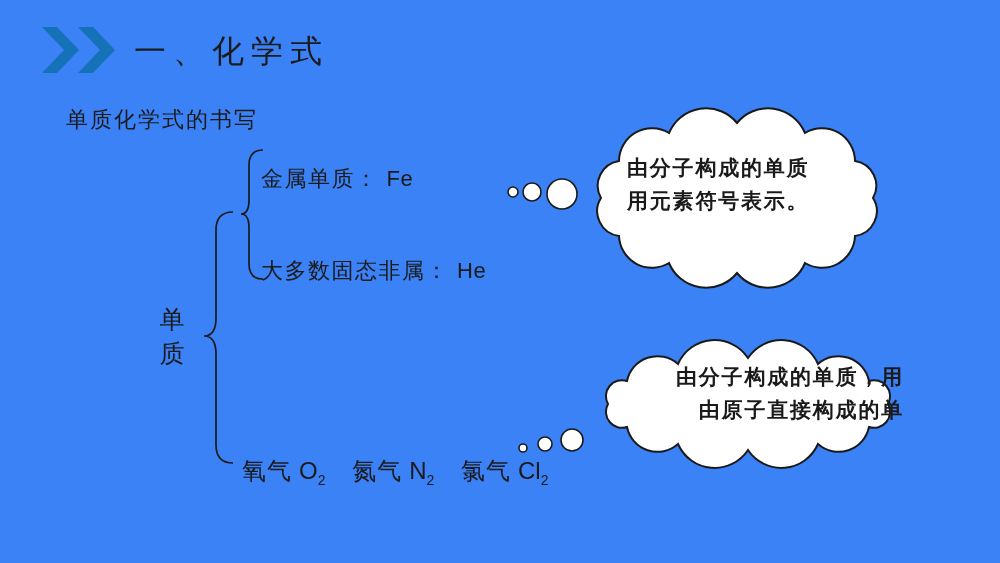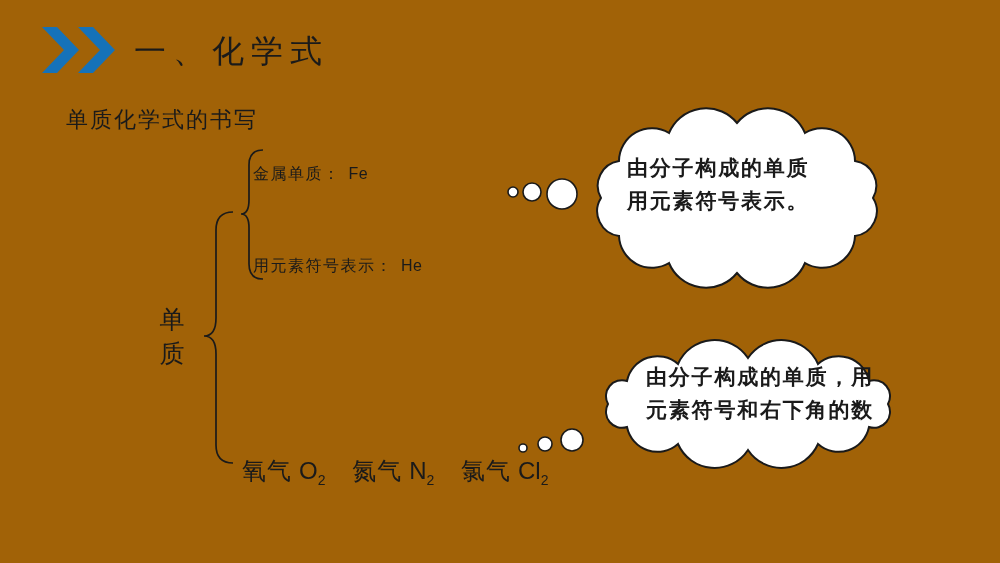--- a/index.html
+++ b/index.html
@@ -1,33 +1,33 @@
 <!DOCTYPE html>
 <html><head>
 <meta charset="utf-8">
 <style>
   html,body{margin:0;padding:0;background:#ffffff;}
-  .slide{position:relative;width:1000px;height:563px;background:#a16207;
+  .slide{position:relative;width:1000px;height:563px;background:#3b82f6;
          font-family:"Liberation Sans",sans-serif;color:#1a1a1a;overflow:hidden;}
   .art{position:absolute;left:0;top:0;width:1000px;height:563px;}
   .abs{position:absolute;white-space:nowrap;}
   .title{left:134px;top:30px;font-size:32px;letter-spacing:7px;font-weight:400;}
   .subtitle{left:66px;top:105px;font-size:22px;letter-spacing:2px;}
-  .branch{left:253px;font-size:16px;letter-spacing:1.5px;}
+  .branch{left:261px;font-size:22px;letter-spacing:1.5px;}
   .branch .val{margin-left:8px;letter-spacing:0.5px;}
   .b1{top:164px;} .b2{top:210px;} .b3{top:256px;}
   .root{left:147px;top:302px;width:50px;text-align:center;
         font-size:25px;line-height:34px;}
   .examples{left:242px;top:455px;font-size:24px;letter-spacing:1px;}
   .ex-group{margin-right:18px;}
   .ex-sym{margin-left:7px;letter-spacing:0;}
   .ex-sub{font-size:14px;}
   .bubble{font-size:21px;font-weight:700;letter-spacing:1.8px;line-height:33px;}
   .bubble1{left:627px;top:151px;}
-  .bubble2{left:646px;top:360px;text-align:right;}
+  .bubble2{left:676px;top:360px;text-align:right;}
 </style>
 </head>
 <body>
 
 <div class="slide">
 
   <svg class="art" viewBox="0 0 1000 563">
 
     <path d="M233,212 Q216,212 216,230 L216,318 Q216,336 204,336 Q216,336 216,354 L216,445 Q216,463 233,463" fill="none" stroke="#1a1a1a" stroke-width="1.7"></path>
 
@@ -57,36 +57,36 @@
     <path d="M38,1 L53,1 L75,24 L53,47 L38,47 L60,24 Z" fill="#1572B9"></path>
   </svg>
   <div class="abs title">一、化学式</div>
 
   <div class="abs subtitle">单质化学式的书写</div>
 
   <div class="abs branch b1">
     <span>金属单质：</span><span class="val">Fe</span>
   </div>
   <div class="abs branch b3">
-    <span>用元素符号表示：</span><span class="val">He</span>
+    <span>大多数固态非属：</span><span class="val">He</span>
   </div>
 
   <div class="abs root">
     <div>单</div>
     <div>质</div>
   </div>
 
   <div class="abs examples">
     <span class="ex-group"><span>氧气</span><span class="ex-sym">O</span><sub class="ex-sub">2</sub></span>
     <span class="ex-group"><span>氮气</span><span class="ex-sym">N</span><sub class="ex-sub">2</sub></span>
     <span class="ex-group"><span>氯气</span><span class="ex-sym">Cl</span><sub class="ex-sub">2</sub></span>
   </div>
 
   <div class="abs bubble bubble1">
     <div>由分子构成的单质</div>
     <div>用元素符号表示。</div>
   </div>
   <div class="abs bubble bubble2">
     <div>由分子构成的单质，用</div>
-    <div>元素符号和右下角的数</div>
+    <div>由原子直接构成的单</div>
   </div>
 
 </div>
 
 </body></html>

